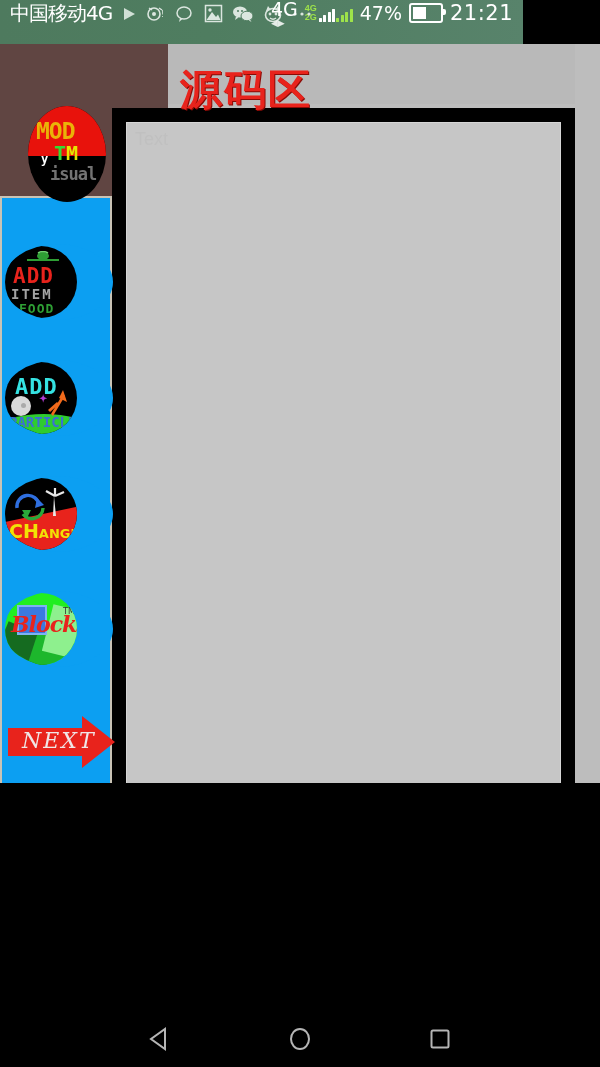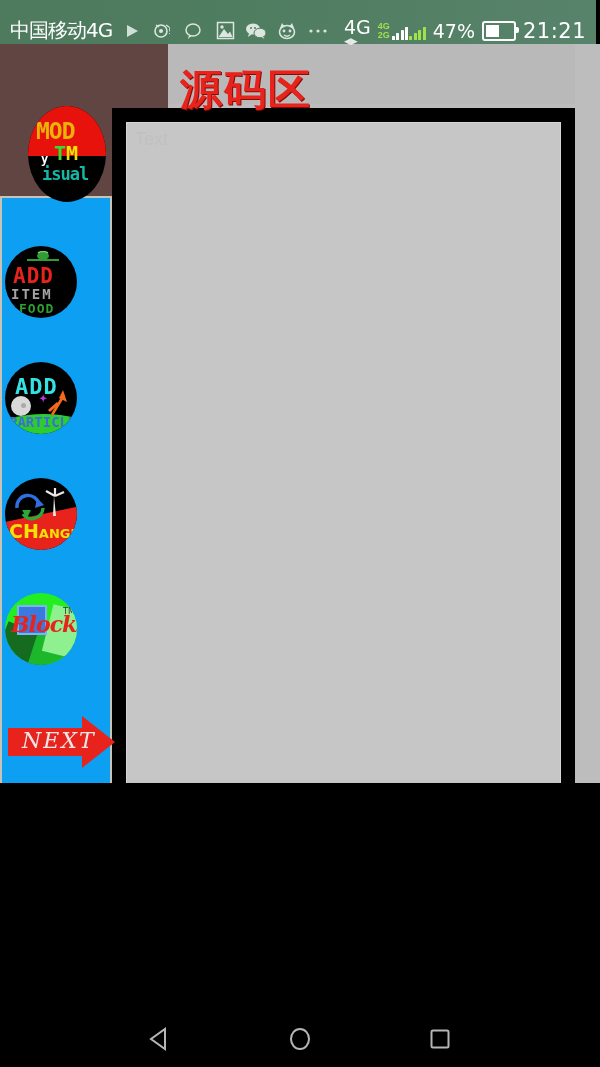--- a/index.html
+++ b/index.html
@@ -12,25 +12,25 @@
     height: 1067px;
     overflow: hidden;
     font-family: "Liberation Sans", sans-serif;
     position: relative;
   }
 
   
   .statusbar {
     position: absolute;
     top: 0; left: 0;
-    width: 596px;
+    width: 523px;
     height: 44px;
     background: linear-gradient(90deg,#4e7a5e 0%, #4f7d60 40%, #58836b 100%);
     display: flex;
-    align-items: flex-end;
+    align-items: flex-start;
     padding: 0 10px;
     box-sizing: border-box;
     color: #ffffff;
     z-index: 50;
   }
   .sb-left {
     display: flex;
     align-items: center;
     gap: 9px;
     flex: 1;
@@ -169,20 +169,21 @@
 
   
   .icon-btn {
     position: absolute;
     width: 76px;
     height: 76px;
     border-radius: 50%;
     overflow: hidden;
     z-index: 8;
     left: 3px;
+    padding-left: 34px;
   }
   .logo-btn {
     position: absolute;
     left: 28px;
     top: 62px;
     width: 78px;
     height: 96px;
     border-radius: 50%;
     overflow: hidden;
     background: #000;
@@ -204,23 +205,23 @@
     font-weight:bold; font-size:20px; line-height:1;
   }
   .logo-word-tm .t{color:#33dd33}
   .logo-word-tm .m{color:#e6e600}
   .logo-y {
     position:absolute; left:13px; top:46px;
     font-family:"DejaVu Sans Mono", monospace;
     font-size:12px; color:#ffffff; font-weight:bold;
   }
   .logo-word-visual {
-    position:absolute; left:14px; top:60px;
-    font-family:"DejaVu Sans Mono", monospace;
-    font-weight:bold; font-size:17px; color:#14b8a6; letter-spacing:-1px;
+    position:absolute; left:22px; top:60px;
+    font-family:"DejaVu Sans Mono", monospace;
+    font-weight:bold; font-size:17px; color:#737373; letter-spacing:-1px;
     line-height:1;
   }
 
   .btn-food { top: 200px; background:#0c9ff2;}
   .btn-particle { top: 316px; background:#0c9ff2;}
   .btn-change { top: 432px; background:#0c9ff2;}
   .btn-blocks { top: 547px; background:#0c9ff2;}
 
   .disc {
     position:absolute; left:2px; top:2px;

